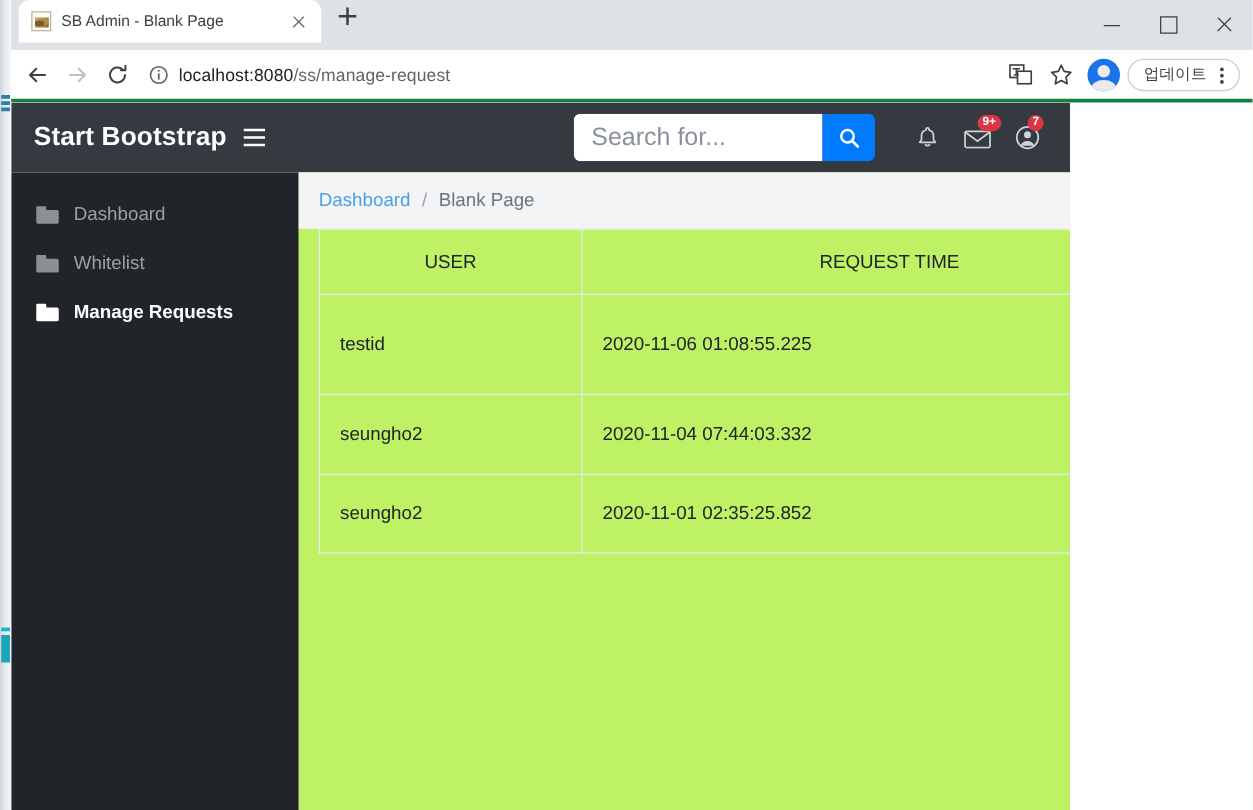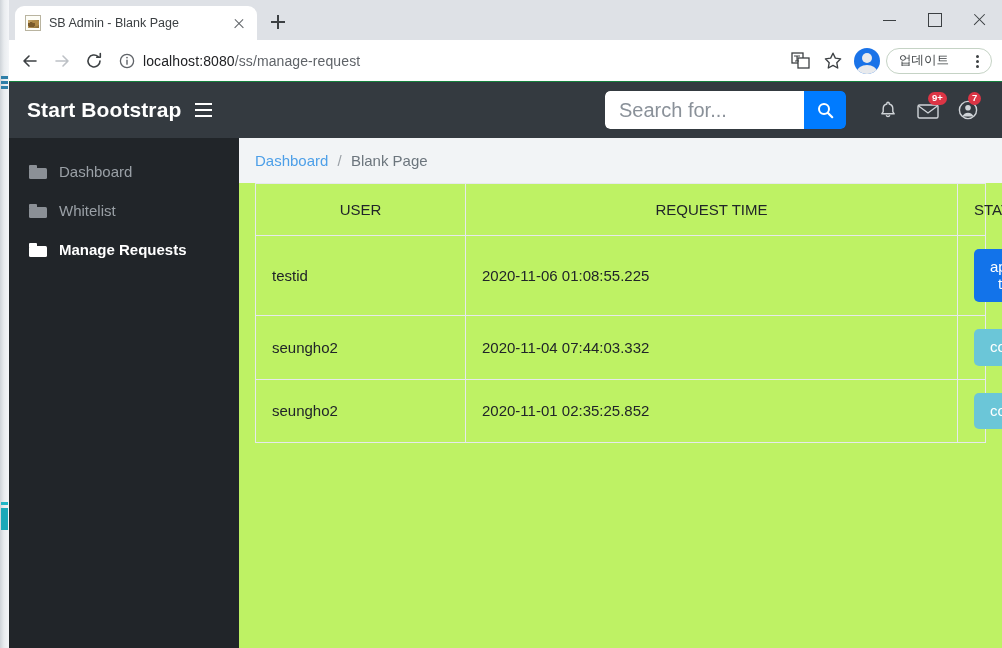--- a/index.html
+++ b/index.html
@@ -25,21 +25,21 @@
   
   #browser {
     position: absolute; left: 9px; top: 0; width: 993px; height: 648px;
     background: #ffffff;
   }
 
   
   #tabstrip {
     position: relative; height: 40px; width: 100%;
     background: #dee1e6;
-    display: flex; align-items: flex-end;
+    display: flex; 
   }
   #tab-active {
     margin-left: 6px;
     width: 242px; height: 34px;
     background: #ffffff;
     border-radius: 9px 9px 0 0;
     display: flex; align-items: center;
     padding: 0 8px 0 10px;
     gap: 8px;
     position: relative;
@@ -98,21 +98,21 @@
   }
   .wc-close::before { transform: rotate(45deg); }
   .wc-close::after  { transform: rotate(-45deg); }
 
   
   #toolbar {
     height: 42px; width: 100%;
     background: #ffffff;
     display: flex; align-items: center;
     padding: 0 10px 0 6px; gap: 2px;
-    border-bottom: 1px solid #15803d;
+    border-bottom: 3px solid #15803d;
   }
   .nav-btn { width: 30px; height: 30px; position: relative; flex:none; }
   .nav-btn svg { position: absolute; left: 5px; top: 5px; }
   #omnibox {
     flex: 1; height: 28px; margin: 0 6px 0 8px;
     display: flex; align-items: center; gap: 8px;
     font-size: 13.5px; color: #202124;
   }
   #site-info { width: 16px; height: 16px; flex: none; }
   #url-text { color: #202124; font-size: 14px; letter-spacing: .1px; }
@@ -126,35 +126,35 @@
   #avatar-btn::before {
     content:""; position:absolute; left:8px; top:5px; width:10px; height:10px;
     border-radius:50%; background:#e8eaed;
   }
   #avatar-btn::after {
     content:""; position:absolute; left:3px; top:17px; width:20px; height:13px;
     border-radius:50% 50% 0 0; background:#e8eaed;
   }
   #update-pill {
     height: 26px; border: 1px solid #c5d3c5; border-radius: 13px;
-    display: flex; align-items: center; gap: 20px;
+    display: flex; align-items: center; gap: 4px;
     padding: 0 6px 0 12px; flex: none;
   }
   #update-label { font-size: 12.5px; color: #3c4043; white-space: nowrap; }
   #kebab { width: 16px; height: 20px; position: relative; }
   #kebab i {
     position: absolute; left: 7px; width: 3px; height: 3px; border-radius: 50%; background:#3c4043;
     display:block;
   }
   #kebab i:nth-child(1){ top: 4px; }
   #kebab i:nth-child(2){ top: 9px; }
   #kebab i:nth-child(3){ top: 14px; }
 
   
-  #page { position: relative; width: 993px; height: 566px; background:#fff; overflow:hidden; }
+  #page { position: relative; width: 847px; height: 566px; background:#fff; overflow:hidden; }
 
   
   #topbar {
     height: 56px; background: #343a40; color:#fff;
     display:flex; align-items:center; padding: 0 14px 0 18px;
   }
   #brand { font-size: 21px; font-weight: 600; letter-spacing:.1px; color:#fff; }
   #sidebar-toggle {
     margin-left: 12px; width: 22px; height: 22px; position: relative;
   }

